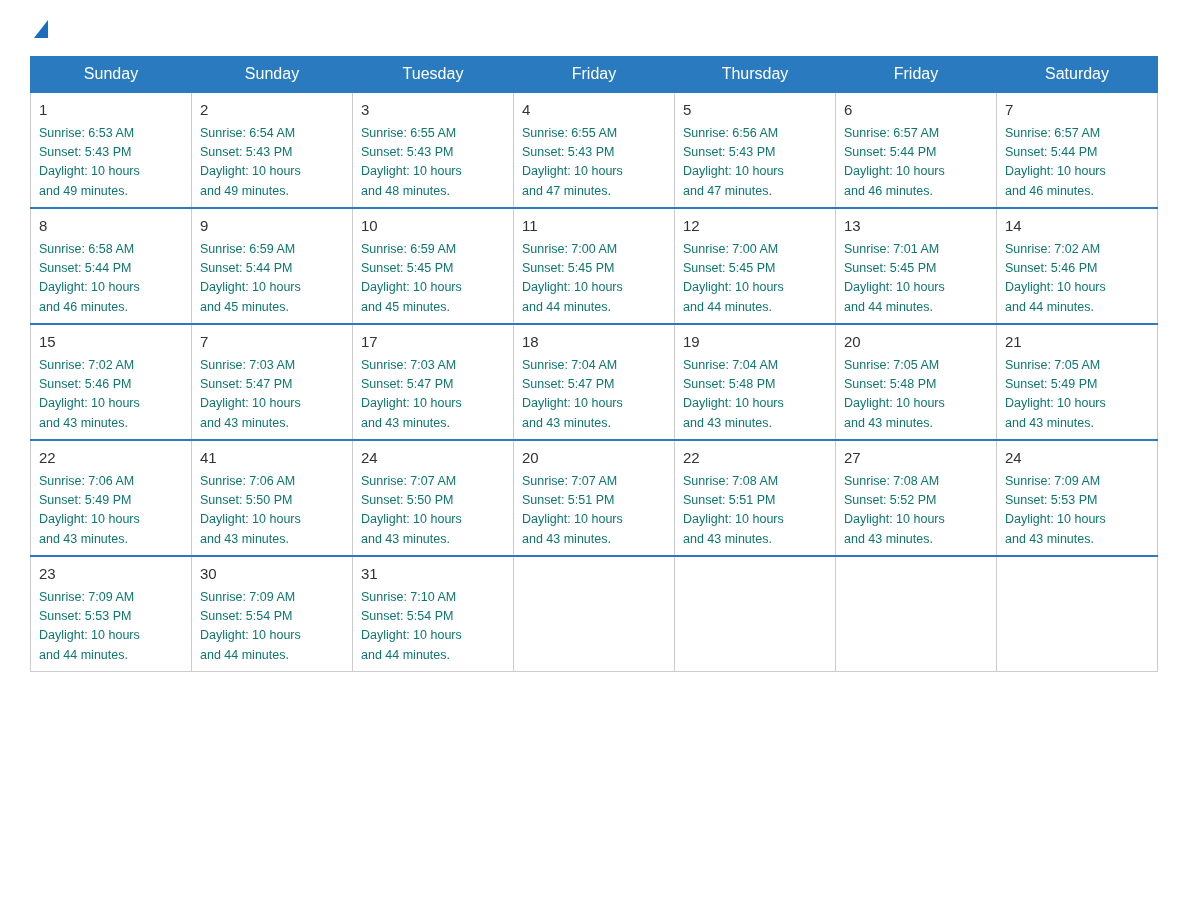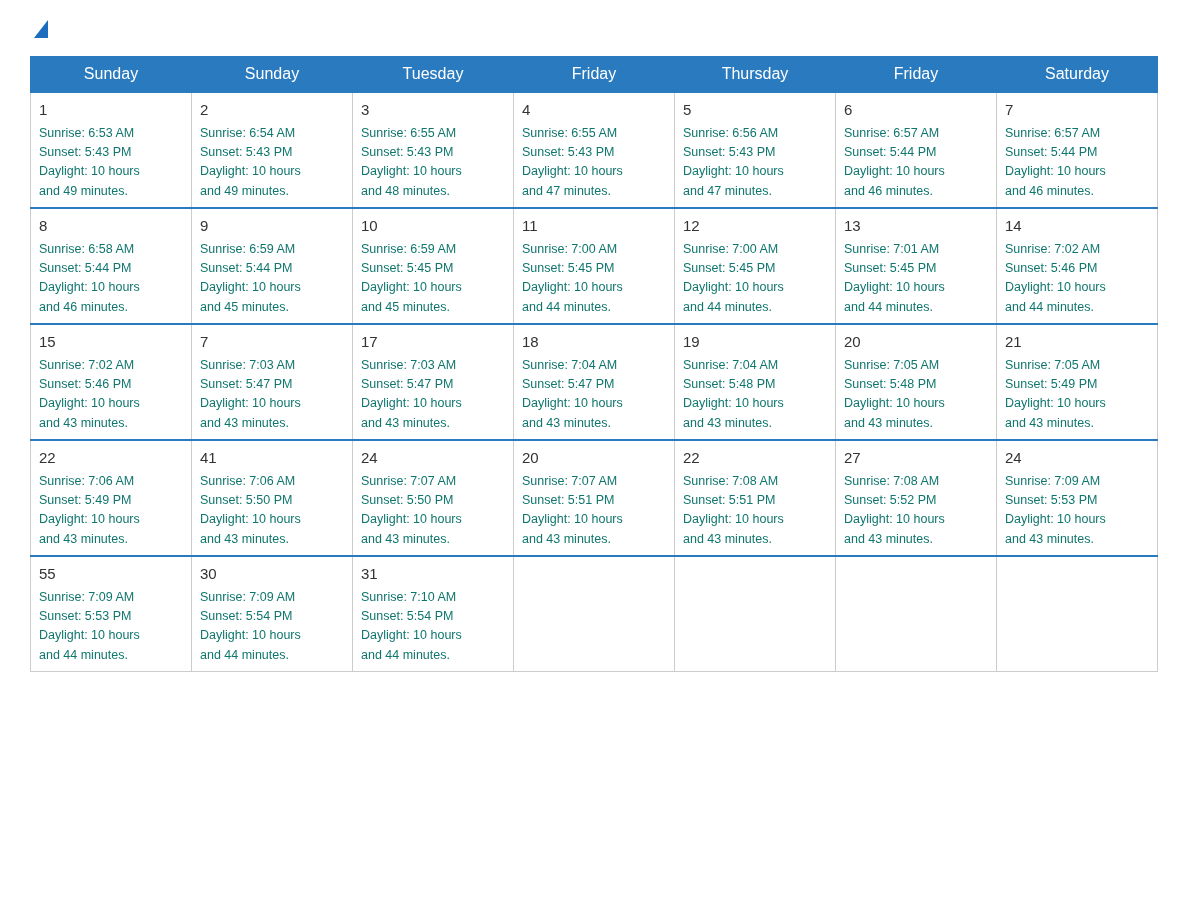--- a/index.html
+++ b/index.html
@@ -247,21 +247,21 @@
         <span class="day-number">27</span>
         <span class="day-info">Sunrise: 7:08 AM<br>Sunset: 5:52 PM<br>Daylight: 10 hours<br>and 43 minutes.</span>
       </td>
         <td>
         <span class="day-number">24</span>
         <span class="day-info">Sunrise: 7:09 AM<br>Sunset: 5:53 PM<br>Daylight: 10 hours<br>and 43 minutes.</span>
       </td>
       </tr>
       <tr>
         <td>
-        <span class="day-number">55</span>
+        <span class="day-number">23</span>
         <span class="day-info">Sunrise: 7:09 AM<br>Sunset: 5:53 PM<br>Daylight: 10 hours<br>and 44 minutes.</span>
       </td>
         <td>
         <span class="day-number">30</span>
         <span class="day-info">Sunrise: 7:09 AM<br>Sunset: 5:54 PM<br>Daylight: 10 hours<br>and 44 minutes.</span>
       </td>
         <td>
         <span class="day-number">31</span>
         <span class="day-info">Sunrise: 7:10 AM<br>Sunset: 5:54 PM<br>Daylight: 10 hours<br>and 44 minutes.</span>
       </td>

